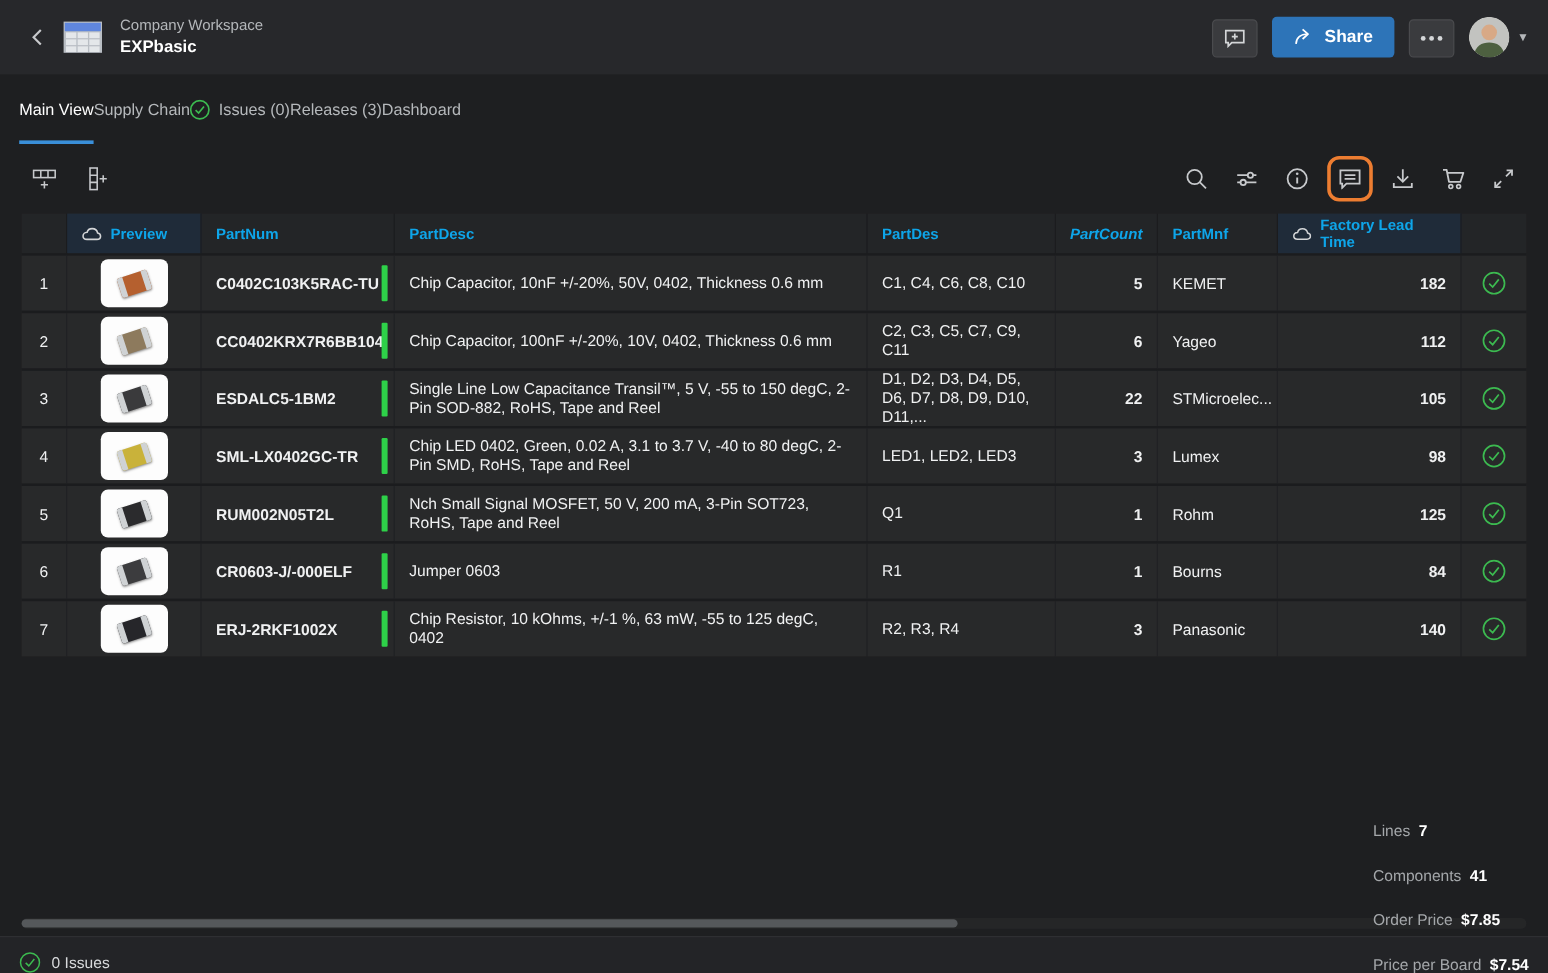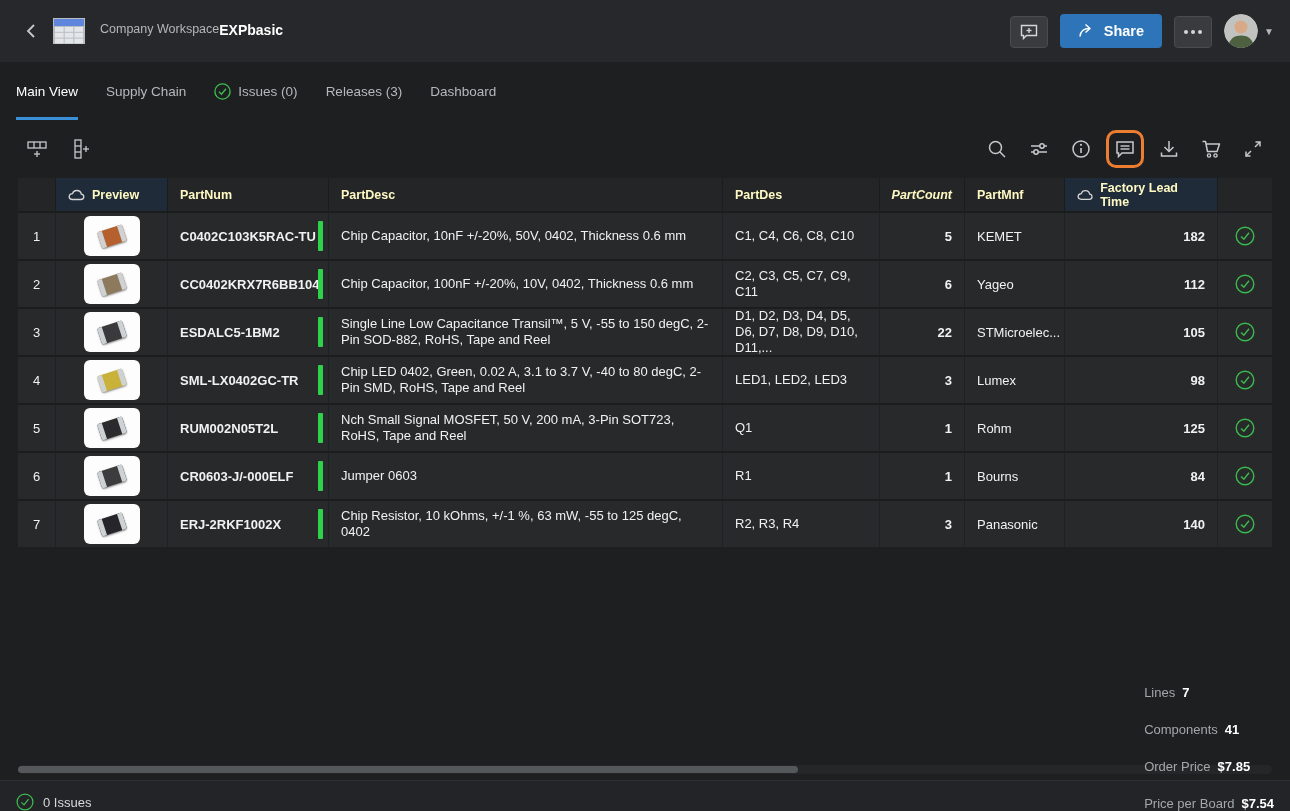--- a/index.html
+++ b/index.html
@@ -8,54 +8,54 @@
     background:#1e1f21; color:#e8e9ea;
     font-family:"Liberation Sans", sans-serif;
     overflow:hidden; position:relative;
   }
   svg { display:block; }
 
   
   .topbar{ height:62px; background:#27282b; display:flex; align-items:center; padding:0 16px; }
   .back-btn{ width:28px; height:28px; display:flex; align-items:center; justify-content:center; color:#c7c9cc; cursor:pointer; }
   .app-icon{ margin:0 14px 0 8px; }
-  .title-block{ display:flex; flex-direction:row; line-height:1.25; }
+  .title-block{ display:flex; flex-direction:column; line-height:1.25; }
   .workspace-label{ font-size:12.5px; color:#b4b7ba; }
   .project-title{ font-size:14px; font-weight:bold; color:#ffffff; }
   .topbar-spacer{ flex:1; }
   .topbar-actions{ display:flex; align-items:flex-end; gap:12px; }
   .icon-btn{ height:32px; min-width:38px; background:#3a3b3e; border:1px solid #4a4b4e; border-radius:4px;
              display:flex; align-items:center; justify-content:center; color:#d4d6d8; cursor:pointer; }
   .share-btn{ height:34px; padding:0 18px; background:#2d74b8; border-radius:4px; display:flex; align-items:center;
               gap:9px; color:#fff; font-size:14.5px; font-weight:bold; cursor:pointer; }
   .more-btn{ letter-spacing:2px; font-weight:bold; font-size:13px; }
   .dots{ display:flex; gap:3px; }
   .dots i{ width:4px; height:4px; border-radius:50%; background:#d4d6d8; }
   .avatar-wrap{ display:flex; align-items:center; gap:6px; cursor:pointer; }
   .avatar{ width:34px; height:34px; border-radius:50%; overflow:hidden; }
   .caret{ color:#b4b7ba; font-size:10px; }
 
   
-  .tabbar{ height:58px; display:flex; align-items:stretch; padding:0 16px; gap:28px; }
+  .tabbar{ height:58px; display:flex; align-items:stretch; padding:0 16px; }
   .tab{ display:flex; align-items:center; gap:7px; font-size:13.5px; color:#b5b8bb; cursor:pointer;
         border-bottom:3px solid transparent; padding-top:4px; }
   .tab.active{ color:#ffffff; border-bottom-color:#3a8fd9; }
 
   
   .toolbar{ height:58px; display:flex; align-items:center; padding:0 20px; }
   .tool{ width:34px; height:34px; display:flex; align-items:center; justify-content:center; color:#c7c9cc; cursor:pointer; }
   .tool-left{ display:flex; gap:10px; }
   .tool-right{ margin-left:auto; display:flex; gap:8px; align-items:center; }
   .tool.ringed{ border:3px solid #ed7d31; border-radius:10px; width:38px; height:38px; }
 
   
   .table{ position:absolute; left:18px; top:178px; width:1254px; }
   .grid-row{ display:grid; grid-template-columns:38px 112px 161px 394px 157px 85px 100px 153px 54px; }
   .thead{ height:33px; background:#232527; }
-  .th{ display:flex; align-items:center; gap:7px; padding:0 12px; font-size:12.5px; font-weight:bold; color:#fef9c3;
+  .th{ display:flex; align-items:center; gap:7px; padding:0 12px; font-size:12.5px; font-weight:bold; color:#0ea5e9;
        border-right:1px solid #1b1c1e; cursor:pointer; }
   .th.highlight{ background:#1f2b39; }
   .th.right{ justify-content:flex-end;font-style:italic; }
   .trow{ height:48px; background:#28292a; border-top:2px solid #1b1c1e; }
   .td{ display:flex; align-items:center; padding:0 12px; font-size:13px; color:#f0f1f2;
        border-right:1px solid #202124; overflow:hidden; position:relative; }
   .td.center{ justify-content:center; padding:0; }
   .td.right{ justify-content:flex-end; font-weight:bold; }
   .td.desc{ line-height:16px; }
   .td.partnum{ font-weight:700; }

